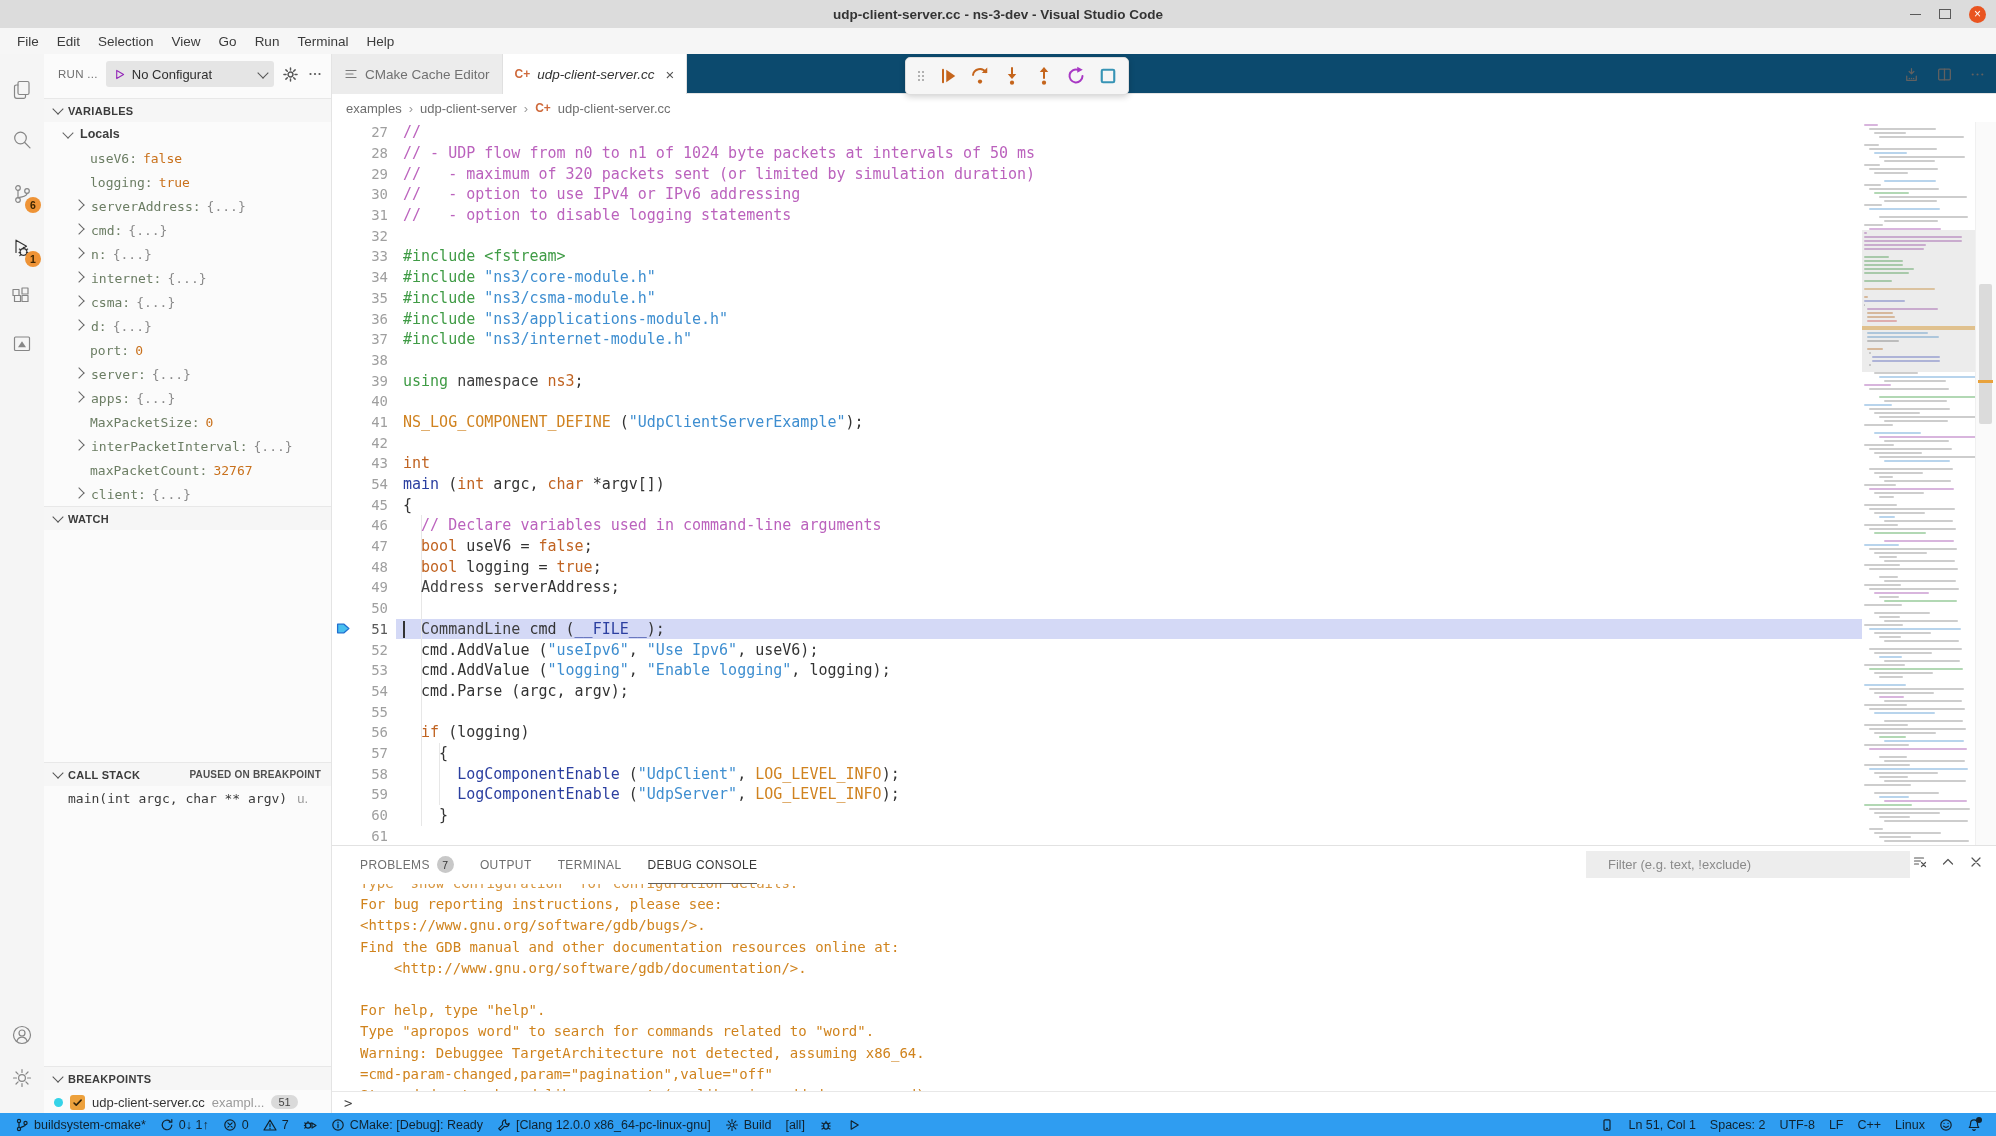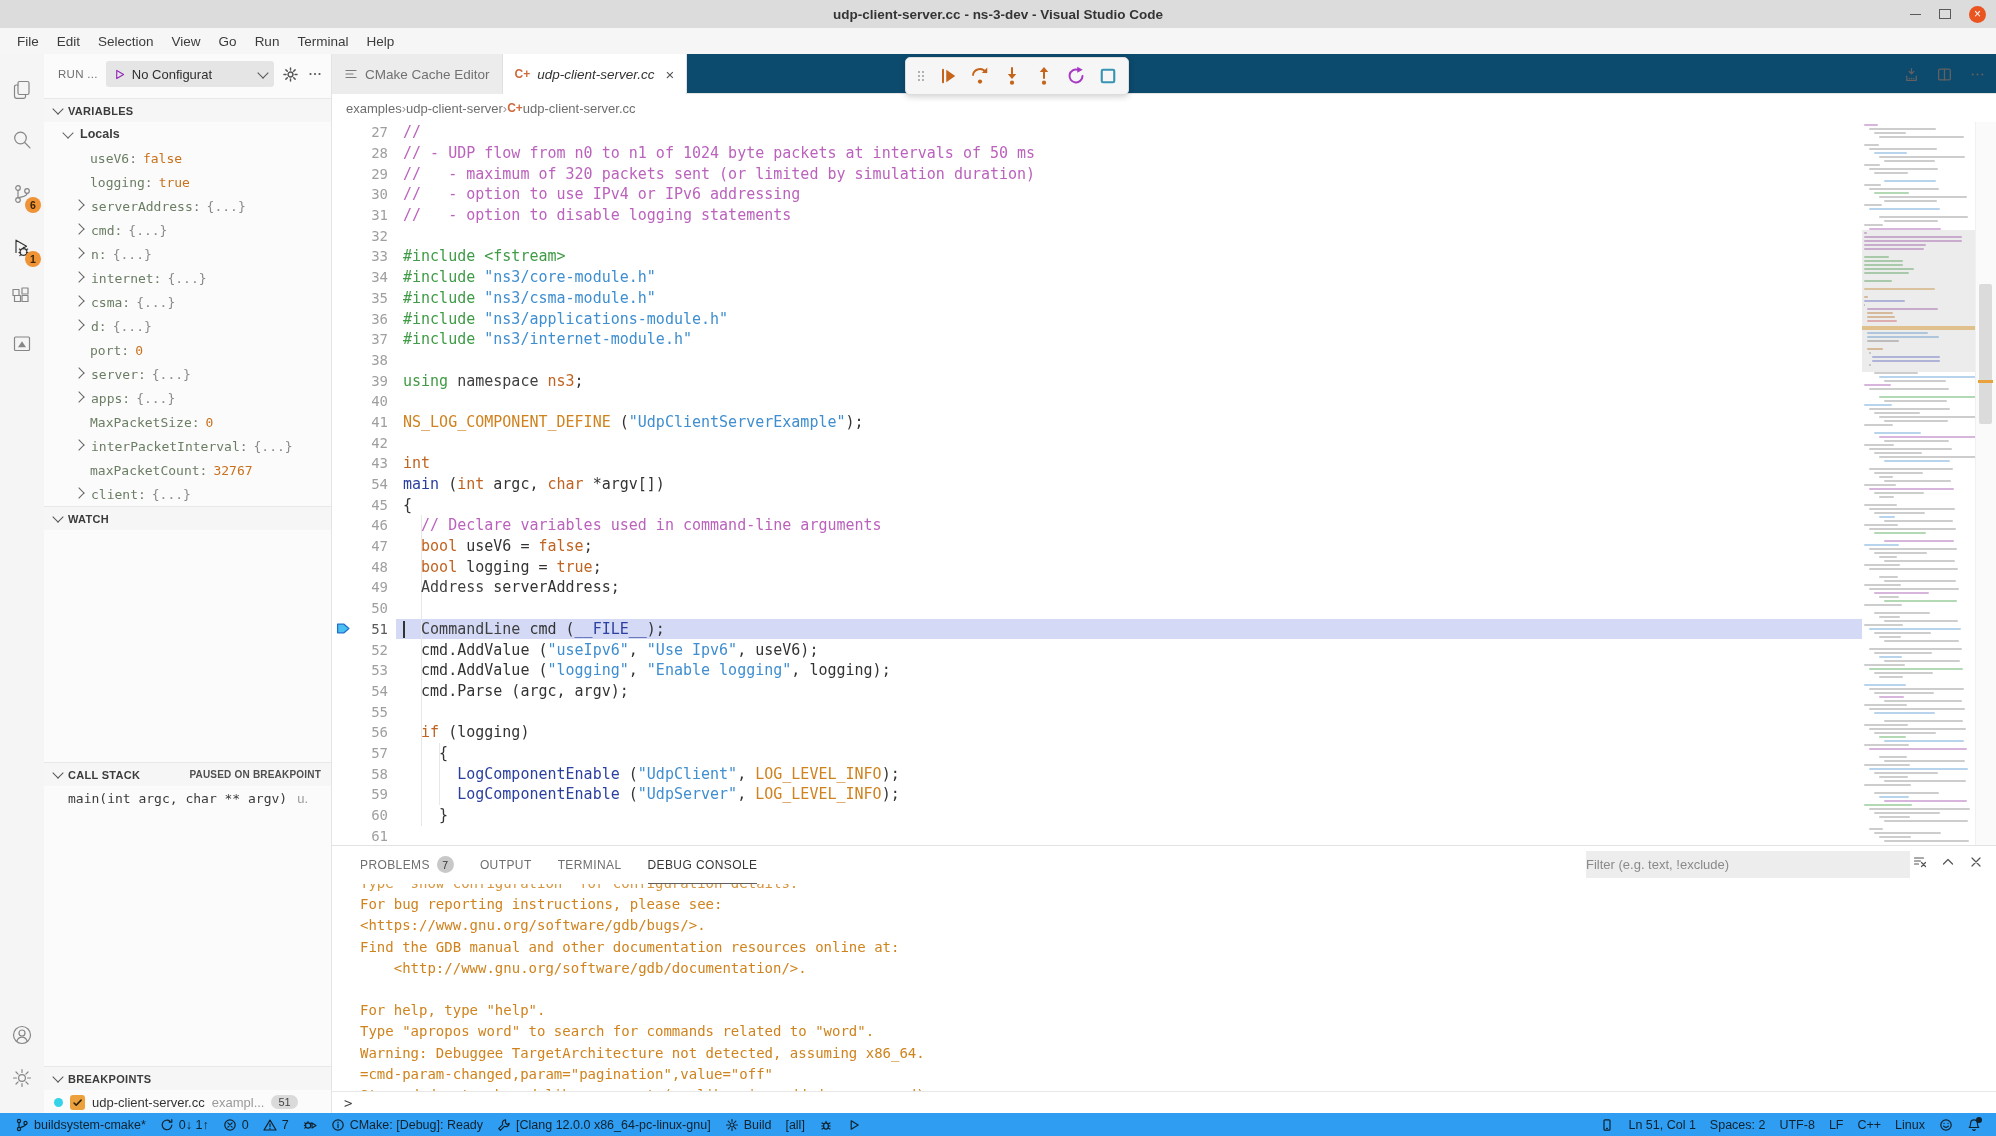--- a/index.html
+++ b/index.html
@@ -58,21 +58,21 @@
 
   
   .egroup{left:332px;top:0;right:0;height:100%;background:#fff;}
   .tabbar{position:absolute;left:0;top:0;width:100%;height:40px;background:#0c4a6e;border-bottom:1px solid #e4e4e4;display:flex;box-sizing:border-box;}
   .tab{height:40px;display:flex;align-items:center;gap:7px;padding:0 12px;background:#ececec;border-right:1px solid #e0e0e0;color:#717171;font-size:13.5px;white-space:nowrap;}
   .tab.active{background:#fff;color:#333;}
   .tab.italic .tab-label{font-style:italic;}
   .tab-close{color:#555;font-size:15px;margin-left:4px;}
   .cppic{color:#cf6a3c;font-weight:bold;font-size:12px;flex:none;}
   .ed-actions{position:absolute;right:10px;top:0;height:40px;display:flex;align-items:center;gap:16px;color:#616161;}
-  .crumbs{position:absolute;left:0;top:40px;width:100%;height:28px;display:flex;align-items:center;padding-left:14px;box-sizing:border-box;color:#6e6e6e;font-size:13px;background:#fff;}
+  .crumbs{position:absolute;left:0;top:40px;width:100%;height:28px;display:flex;align-items:center;gap:7px;padding-left:14px;box-sizing:border-box;color:#6e6e6e;font-size:13px;background:#fff;}
   .crumb-sep{color:#9b9b9b;}
 
   
   .dtoolbar{position:absolute;left:573px;top:3px;height:36px;background:#f6f6f6;border:1px solid #ddd;border-radius:5px;box-shadow:0 2px 6px rgba(0,0,0,.18);display:flex;align-items:center;padding:0 6px;gap:4px;z-index:30;}
   .dbtn{width:28px;height:28px;display:flex;align-items:center;justify-content:center;}
   .dbtn.grip{color:#9a9a9a;width:18px;}
   .dbtn.orange{color:#c5651c;}
   .dbtn.purple{color:#a838c4;}
   .dbtn.teal{color:#3794b5;}
 
@@ -97,21 +97,21 @@
   .vscroll{position:absolute;right:0;top:68px;width:20px;height:723px;background:#fafafa;border-left:1px solid #f0f0f0;}
   .vthumb{position:absolute;left:3px;width:13px;background:rgba(110,110,110,.22);border-radius:2px;}
   .vmark{position:absolute;left:2px;width:15px;height:3px;background:#e8a23c;}
 
   
   .panel{position:absolute;left:0;top:791px;width:100%;height:268px;background:#fff;border-top:1px solid #e2e2e2;box-sizing:border-box;}
   .ptabs{position:absolute;left:0;top:0;width:100%;height:38px;display:flex;align-items:center;gap:26px;padding-left:28px;box-sizing:border-box;}
   .ptab{display:flex;align-items:center;gap:7px;font-size:12px;letter-spacing:.4px;color:#6f6f6f;height:100%;border-bottom:1.5px solid transparent;box-sizing:border-box;}
   .ptab.active{color:#383838;border-bottom-color:#5f5f5f;}
   .pbadge{min-width:17px;height:17px;border-radius:9px;background:#c8c8c8;color:#333;font-size:10.5px;display:flex;align-items:center;justify-content:center;padding:0 4px;box-sizing:border-box;}
-  .pfilter{position:absolute;right:86px;top:5px;width:324px;height:27px;background:#ededed;border:none;padding:0 0;font-size:13px;color:#333;box-sizing:border-box;font-family:"Liberation Sans",sans-serif;}
+  .pfilter{position:absolute;right:86px;top:5px;width:324px;height:27px;background:#ededed;border:none;padding:0 22px;font-size:13px;color:#333;box-sizing:border-box;font-family:"Liberation Sans",sans-serif;}
   .pfilter::placeholder{color:#8a8a8a;}
   .picons{position:absolute;right:12px;top:8px;display:flex;gap:12px;color:#555;}
   .console{position:absolute;left:0;top:38px;width:100%;height:207px;overflow:hidden;padding-left:28px;box-sizing:border-box;font-family:"DejaVu Sans Mono",monospace;font-size:14px;color:#d0831d;}
   .con-line{height:21.2px;white-space:pre;}
   .con-line:first-child{margin-top:-9px;opacity:.85;}
   .prompt-row{position:absolute;left:0;top:245px;width:100%;height:23px;border-top:1px solid #e8e8e8;display:flex;align-items:center;padding-left:12px;box-sizing:border-box;font-family:"DejaVu Sans Mono",monospace;font-size:14px;color:#444;}
 
   
   .statusbar{left:0;top:1113px;width:100%;height:23px;background:#2f9df1;color:#10222e;display:flex;align-items:center;padding:0 8px;box-sizing:border-box;font-size:12.5px;}
   .sb-item{display:flex;align-items:center;gap:5px;padding:0 7px;white-space:nowrap;height:100%;}

